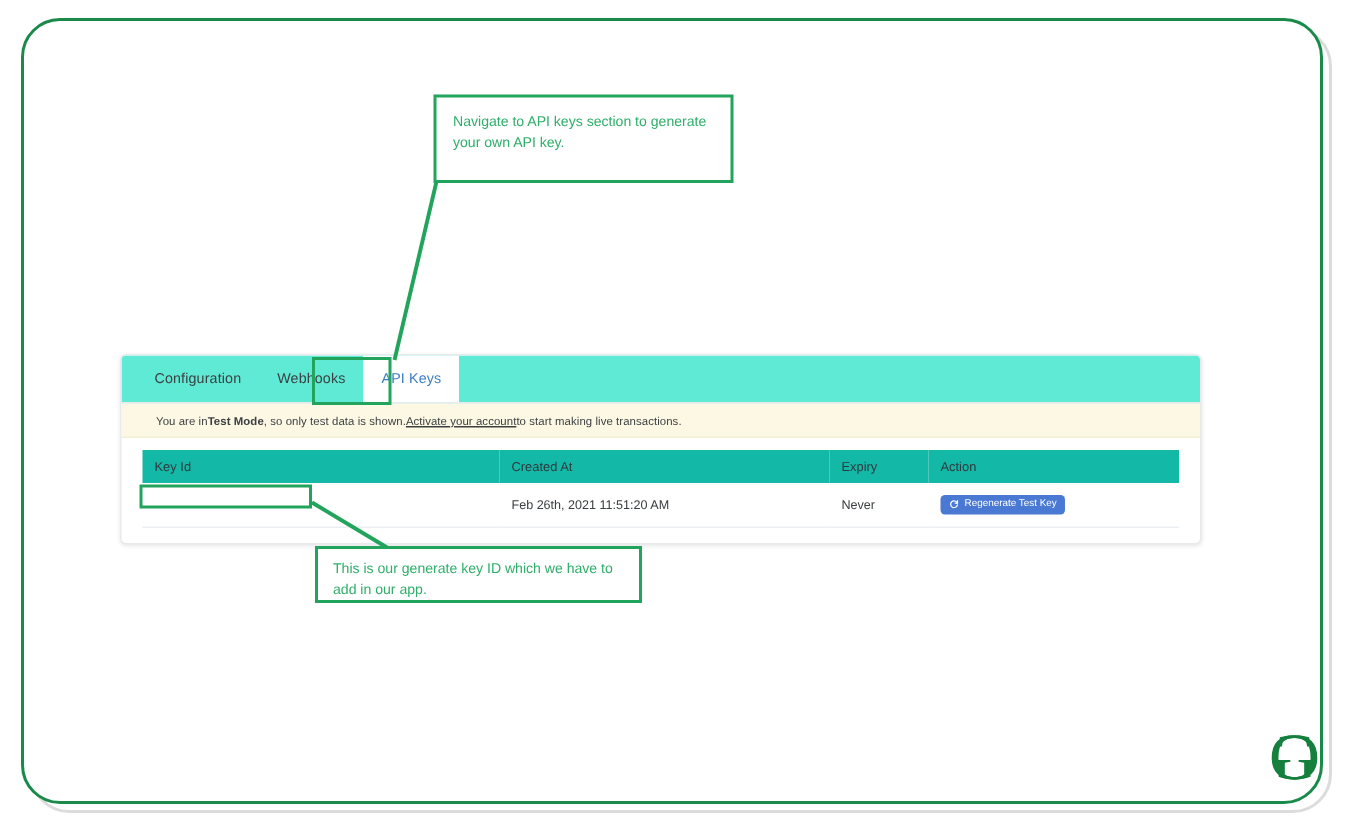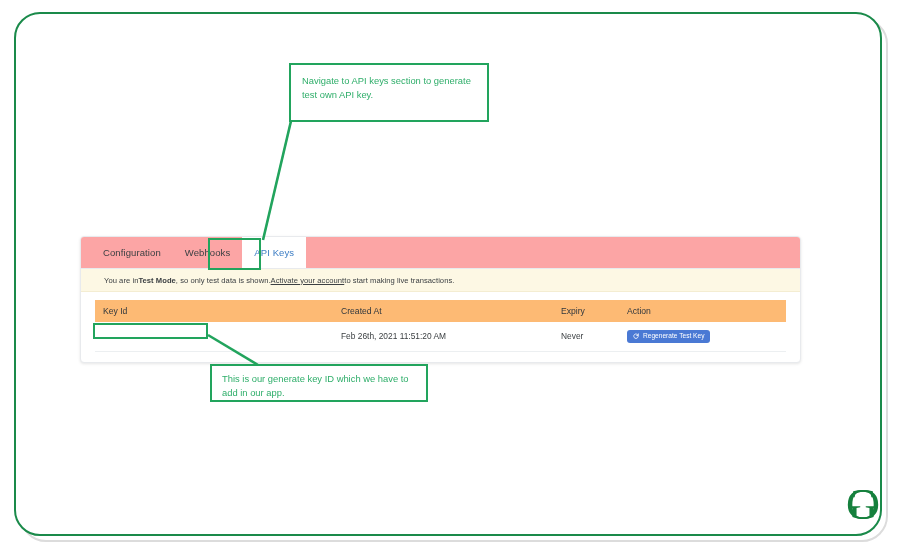--- a/index.html
+++ b/index.html
@@ -66,21 +66,21 @@
     overflow: hidden;
   }
 
   
   .tab-bar {
     display: flex;
     align-items: stretch;
     height: 31px;
     border-bottom: 1px solid #e8eaed;
     padding-left: 10px;
-    background: #fca5a5;
+    background: #5eead4;
   }
   .tab {
     display: flex;
     align-items: center;
     padding: 0 12px;
     font-size: 9.5px;
     color: #3c4043;
     white-space: nowrap;
     cursor: pointer;
     letter-spacing: 0.1px;
@@ -108,21 +108,21 @@
   }
 
   
   .table-wrap { padding: 8px 14px 0 14px; }
   table.api-table {
     width: 100%;
     border-collapse: collapse;
     table-layout: fixed;
   }
   table.api-table thead th {
-    background: #fdba74;
+    background: #14b8a6;
     text-align: left;
     font-size: 8.6px;
     font-weight: 400;
     color: #30373d;
     padding: 6px 8px;
     height: 20px;
     box-sizing: border-box;
   }
   table.api-table tbody td {
     font-size: 8.4px;
@@ -245,21 +245,21 @@
     <svg width="900" height="554" style="position:absolute;left:0;top:0;">
       <line x1="291" y1="121" x2="263" y2="240" stroke="#22a45d" stroke-width="2.6"></line>
       <line x1="208" y1="335" x2="258" y2="365" stroke="#22a45d" stroke-width="2.6"></line>
     </svg>
 
     <div class="hl-box" style="left:208px; top:238px; width:53px; height:32px;"></div>
 
     <div class="hl-box filled" style="left:93px; top:323px; width:115px; height:16px;"></div>
 
     <div class="callout" style="left:289px; top:63px; width:200px; height:59px;">
-      <span>Navigate to API keys section to generate test own API key.</span>
+      <span>Navigate to API keys section to generate your own API key.</span>
     </div>
 
     <div class="callout" style="left:210px; top:364px; width:218px; height:38px; padding:6px 10px;">
       <span>This is our generate key ID which we have to add in our app.</span>
     </div>
   </div>
 
   <div style="position:absolute; left:812px; top:483px; z-index:6;">
     <svg width="72" height="46" viewBox="0 0 72 46">
       <text x="0" y="36" font-family="'Liberation Serif', serif" font-size="44" fill="#15803d" transform="translate(34,0) scale(-1,1) translate(-34,0)">G</text>

